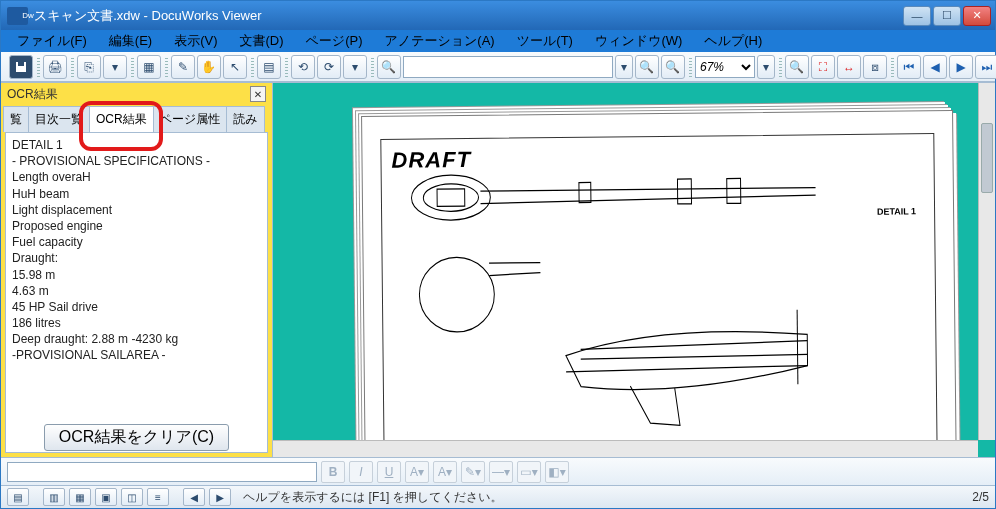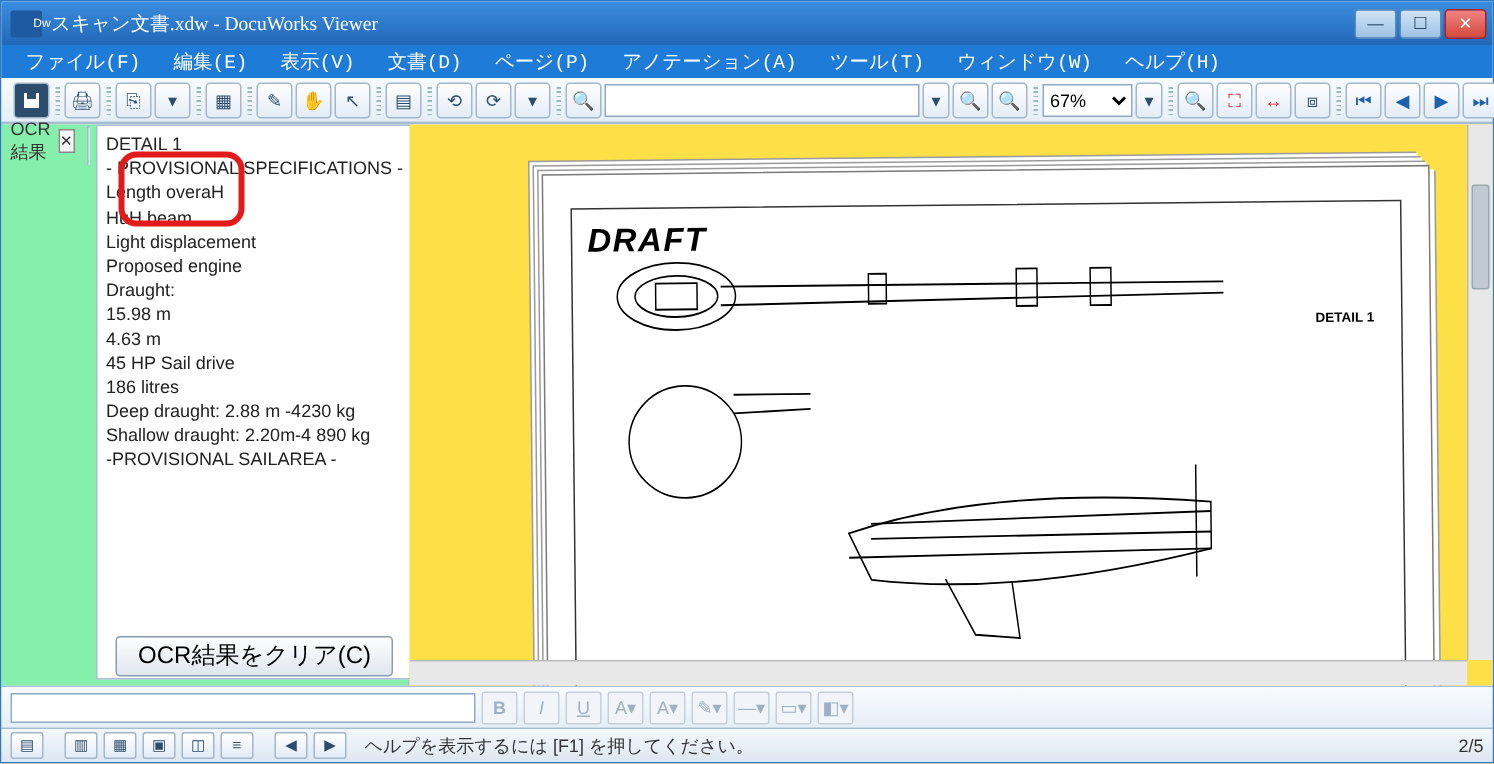--- a/index.html
+++ b/index.html
@@ -3,60 +3,60 @@
 <meta charset="utf-8">
 <style>
 * { margin: 0; padding: 0; box-sizing: border-box; }
 body { font-family: "MS UI Gothic", "Hiragino Kaku Gothic Pro", Meiryo, sans-serif; font-size: 12px; background: #f0f0f0; overflow: hidden; }
 
 .window { width: 996px; height: 509px; border: 1px solid #2b78c4; display: flex; flex-direction: column; background: #fff; }
 
 
 .titlebar { height: 29px; background: linear-gradient(#3b8de0, #2268b6); display: flex; align-items: center; color: #fff; position: relative; }
 .titlebar .app-icon { width: 18px; height: 18px; margin: 0 6px; background: #1e5aa0; border-radius: 2px; display:flex; align-items:center; justify-content:center; font-size:8px; color:#fff;padding-left:21px; }
-.titlebar .title { font-size: 13px; flex: 1; font-family: Liberation Serif, serif; }
+.titlebar .title { font-size: 13px; flex: 1; }
 .titlebar .win-buttons { display: flex; gap: 2px; margin-right: 4px; }
 .titlebar .wbtn { width: 28px; height: 20px; display:flex; align-items:center; justify-content:center; border-radius: 3px; font-size:11px; }
 .wbtn.min, .wbtn.sq { background: linear-gradient(#cfe3f4,#9ec2e4); border:1px solid #5a8abb; color:#2d4a68; }
 .wbtn.close { background: linear-gradient(#f28282,#d34a3c); border:1px solid #a22; color:#fff; }
 
 
 .menubar { height: 22px; background: #1e7bd7; display:flex; align-items:center; padding: 0 6px; gap: 2px; }
-.menubar .mitem { color: #ffffff; font-size: 13px; padding: 2px 10px; white-space: nowrap; font-family: Liberation Mono, monospace; }
+.menubar .mitem { color: #000000; font-size: 13px; padding: 2px 10px; white-space: nowrap; }
 
 
 .toolbar { height: 30px; background: linear-gradient(#f8fbfd,#e5eef7); border-bottom: 1px solid #a6bcd3; display:flex; align-items:center; padding: 0 4px; gap: 2px; }
 .toolbar .tbgrp { display:flex; align-items:center; gap:2px; padding: 0 4px; position:relative; }
 .toolbar .tbgrp + .tbgrp::before { content:""; position:absolute; left:-2px; top:2px; bottom:2px; width:3px; background: repeating-linear-gradient(0deg,#9bb,#9bb 1px,transparent 1px,transparent 3px); }
 .tbtn { width: 24px; height: 24px; border:1px solid #a4b6c9; background: linear-gradient(#fff,#e2ecf6); border-radius:3px; display:flex; align-items:center; justify-content:center; font-size:12px; color:#2d4c6e; }
 .tbtn.dark { background:#2d4c6e; color:#fff; }
-.toolbar select, .toolbar input.search { height:22px; border:1px solid #8fa9c1; background:#fff; font-size:12px; padding:0 0; }
+.toolbar select, .toolbar input.search { height:22px; border:1px solid #8fa9c1; background:#fff; font-size:12px; padding:0 0;font-style:italic; }
 .toolbar select.zoom { width:60px; }
 .toolbar input.search { width:210px; }
 
 
 .body { flex:1; display:flex; min-height:0; border-top:1px solid #a6bcd3; }
 
 
-.ocr-panel { width:272px; background:#86efac; border-right:1px solid #a6bcd3; display:flex; flex-direction:row; position:relative; }
+.ocr-panel { width:272px; background:#fde047; border-right:1px solid #a6bcd3; display:flex; flex-direction:column; position:relative; }
 .ocr-head { height:22px; display:flex; align-items:center; padding:0 6px; font-size:12px; color:#333; }
 .ocr-head .close-x { margin-left:auto; width:16px; height:16px; border:1px solid #888; background:#f5f5f5; display:flex; align-items:center; justify-content:center; font-size:10px; }
 .ocr-tabs { height:27px; display:flex; align-items:flex-end; overflow:hidden; padding:0 2px; }
 .ocr-tab { padding: 4px 6px; font-size:12px; border:1px solid #a6bcd3; border-bottom:none; background:#dbe5ef; margin-right:-1px; white-space:nowrap; position:relative; }
 .ocr-tab.active { background:#fff; z-index:2; }
 .highlight-ring { position:absolute; border:4px solid #e21a1a; border-radius:12px; pointer-events:none; }
 .ocr-body-wrap { flex:1; display:flex; flex-direction:column; background:#fff; border:1px solid #a6bcd3; margin:0 4px 4px; min-height:0; }
 .ocr-text { flex:1; overflow-y:scroll; padding:4px 6px; font-family:"Arial",sans-serif; font-size:12px; line-height:1.35; color:#222; }
 .ocr-text div { white-space:pre; }
 .ocr-clear { height:30px; display:flex; align-items:center; justify-content:center; }
 .ocr-clear button { padding: 2px 14px; font-size:16px; border:1px solid #8a9cad; background:linear-gradient(#fefefe,#dfe6ee); border-radius:3px; }
 
 
 .doc-area { flex:1; display:flex; flex-direction:column; background:#fff; min-width:0; }
-.doc-canvas-wrap { flex:1; position:relative; background:#fde047; overflow:hidden; }
+.doc-canvas-wrap { flex:1; position:relative; background:#14b8a6; overflow:hidden; }
 .doc-canvas-wrap .vscroll { position:absolute; right:0; top:0; bottom:17px; width:17px; background:#e8e8e8; border-left:1px solid #bbb; }
 .doc-canvas-wrap .vscroll .thumb { position:absolute; left:2px; right:2px; top:40px; height:70px; background:#c1c9d2; border:1px solid #9aa; border-radius:2px;}
 .doc-canvas-wrap .hscroll { position:absolute; left:0; right:17px; bottom:0; height:17px; background:#e8e8e8; border-top:1px solid #bbb; }
 .page-stack { position:absolute; left:90px; top:30px; right:40px; bottom:-30px; }
 .page-sheet { position:absolute; inset:0; background:#fff; border:1px solid #7a7a7a; box-shadow: -2px -2px 0 #fff, -3px -3px 0 #9a9a9a, -5px -5px 0 #fff, -6px -6px 0 #9a9a9a, -8px -8px 0 #fff, -9px -9px 0 #9a9a9a, 3px 3px 0 #fff, 4px 4px 0 #9a9a9a; transform: rotate(-0.6deg); overflow:hidden; }
 .page-inner { position:absolute; left:18px; top:22px; right:18px; bottom:-50px; border:1px solid #333; }
 .draft-label { position:absolute; left:10px; top:8px; font-family:"Arial Black",sans-serif; font-weight:900; font-style:italic; font-size:22px; letter-spacing:1px; }
 .detail1-label { position:absolute; right:18px; top:72px; font-family:Arial; font-size:9px; font-weight:bold; }
 .drawing-svg { position:absolute; left:0; top:0; width:100%; height:100%; }
 
@@ -174,27 +174,27 @@
       </div>
       <div class="highlight-ring" style="left:78px; top:18px; width:84px; height:50px;"></div>
       <div class="ocr-body-wrap">
         <div class="ocr-text">
           <div>DETAIL 1</div>
           <div>- PROVISIONAL SPECIFICATIONS -</div>
           <div>Length overaH</div>
           <div>HuH beam</div>
           <div>Light displacement</div>
           <div>Proposed engine</div>
+          <div>Fuel capacity</div>
           <div>Draught:</div>
           <div>15.98 m</div>
           <div>4.63 m</div>
           <div>45 HP Sail drive</div>
           <div>186 litres</div>
           <div>Deep draught: 2.88 m -4230 kg</div>
-          <div>Shallow draught: 2.20m-4 890 kg</div>
           <div>-PROVISIONAL SAILAREA -</div>
         </div>
         <div class="ocr-clear">
           <button>OCR結果をクリア(C)</button>
         </div>
       </div>
     </div>
 
     <div class="doc-area">
       <div class="doc-canvas-wrap">

